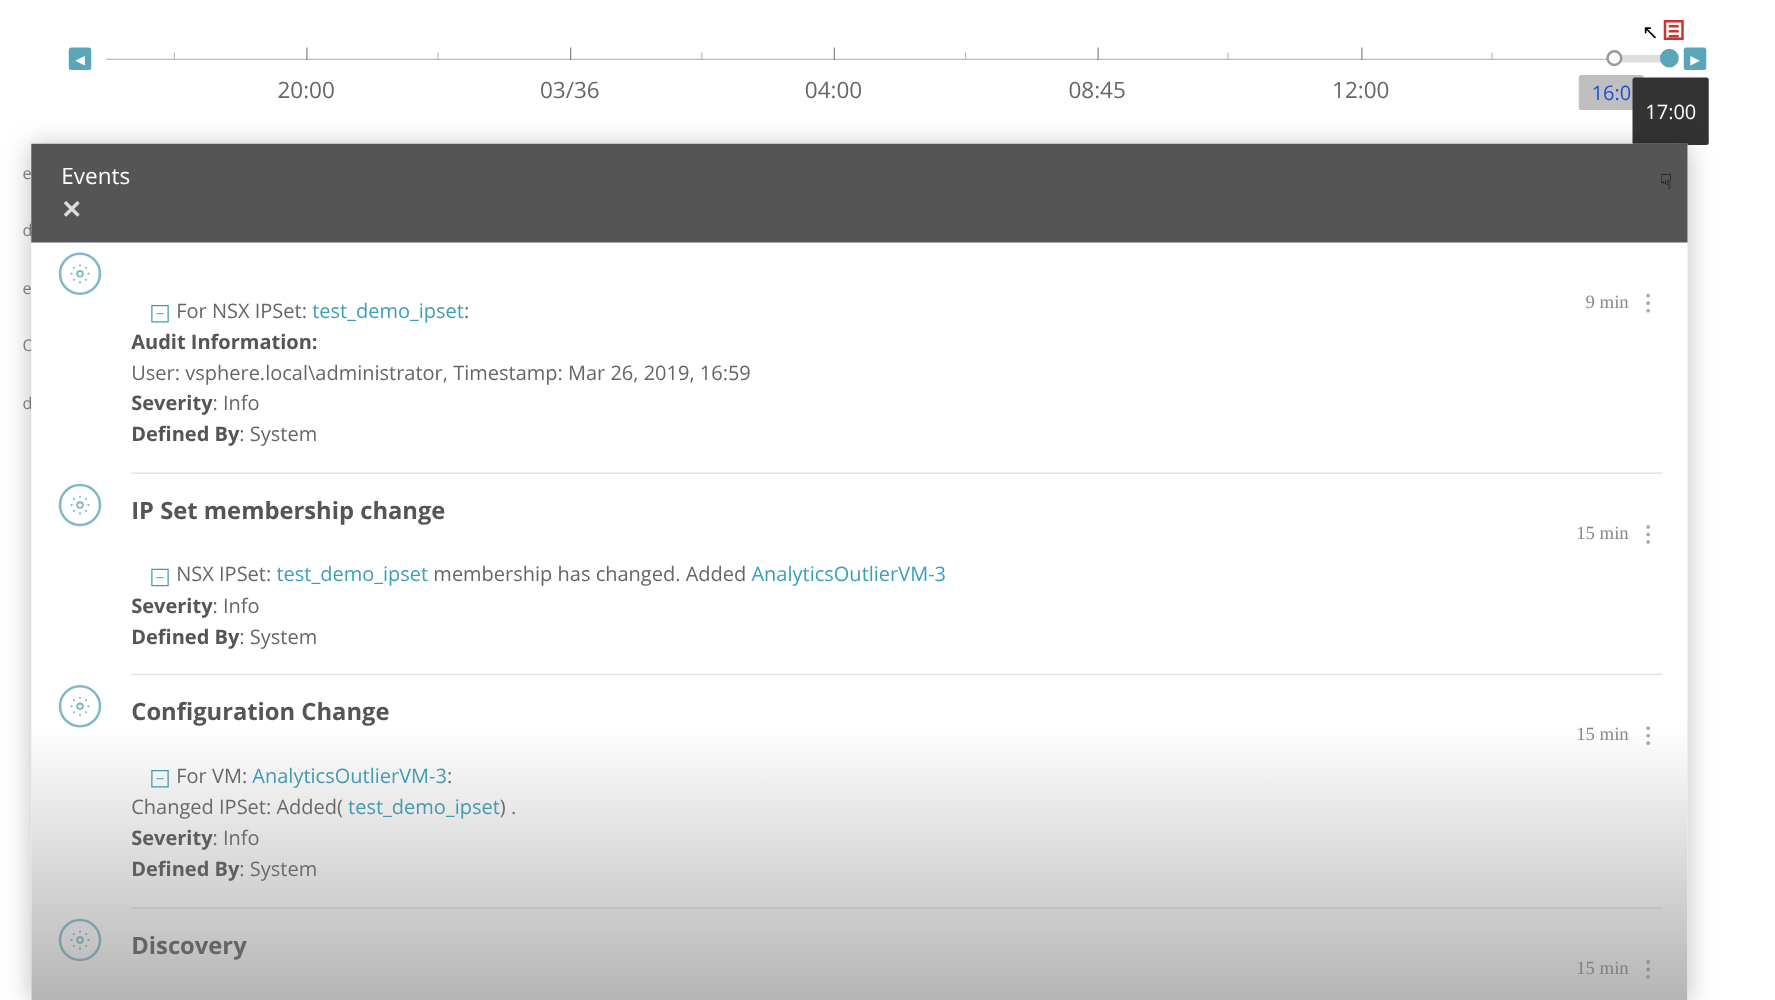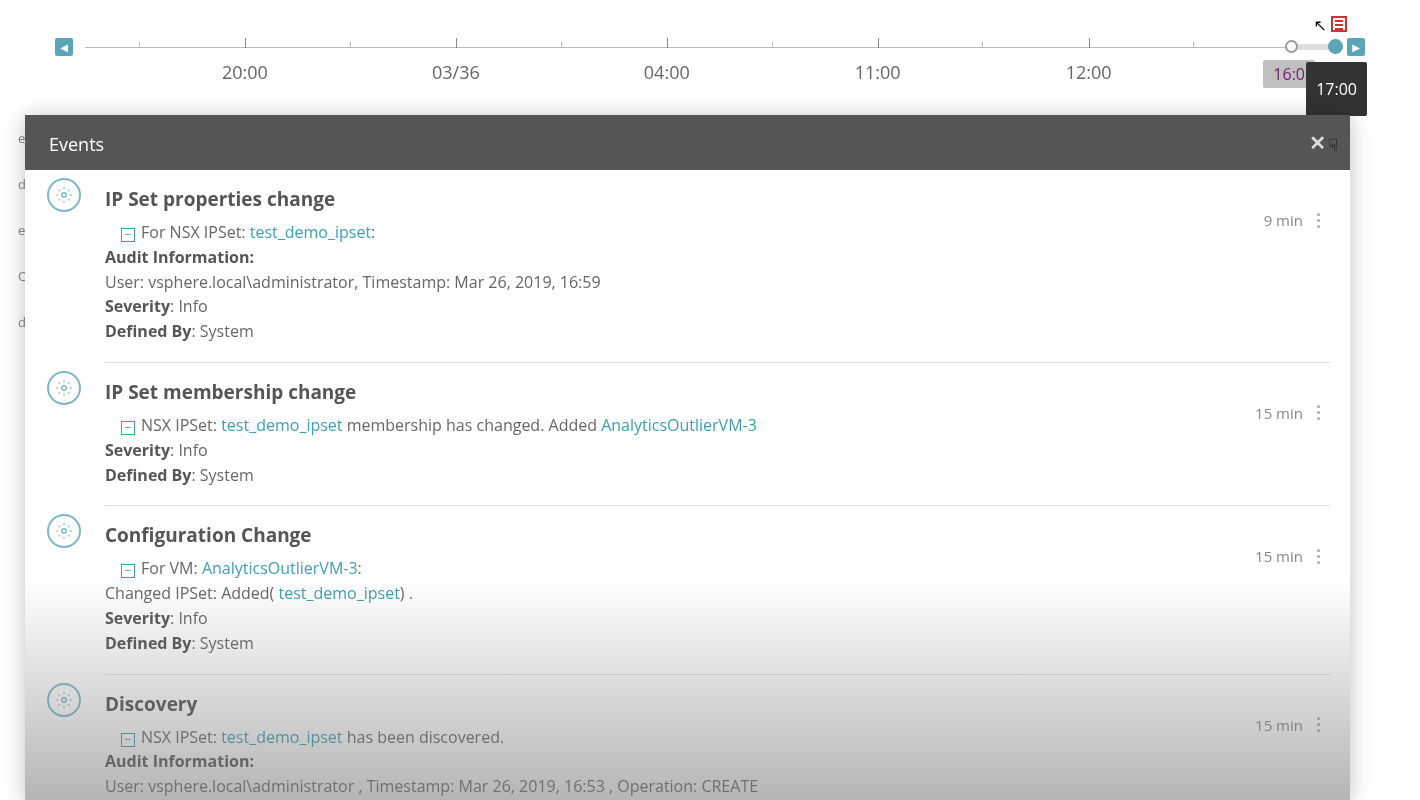--- a/index.html
+++ b/index.html
@@ -58,21 +58,21 @@
     font-size: 18px;
     color: #666;
     transform: translateX(-50%);
     white-space: nowrap;
   }
   .tl-badge-grey {
     position: absolute;
     top: 30px;
     right: 50px;
     background: #bfbfbf;
-    color: #701a75;
+    color: #1d4ed8;
     font-size: 16px;
     padding: 3px 10px;
     border-radius: 2px;
   }
   .tl-badge-dark {
     position: absolute;
     top: 32px;
     right: -2px;
     background: #333;
     color: #fff;
@@ -130,23 +130,24 @@
     background: #fff;
     box-shadow: 0 2px 20px rgba(0,0,0,0.25);
     display: flex;
     flex-direction: column;
   }
   .panel-header {
     background: #555;
     color: #fff;
     padding: 14px 24px;
     display: flex;
-    align-items: flex-end;
+    align-items: flex-start;
     justify-content: space-between;
     font-size: 18px;
+    flex-direction: column;
   }
   .panel-close {
     font-size: 20px;
     cursor: pointer;
     color:#ddd;
     font-weight: bold;
   }
   .close-cursor{
     position:absolute;
     top: 18px;
@@ -189,20 +190,21 @@
   }
   .event-line {
     font-size: 16px;
     color: #666;
     line-height: 1.55;
   }
   .event-line a { color:#3b9fb5; text-decoration:none; }
   .event-line.first {
     position: relative;
     padding-left: 16px;
+    margin-top: 26px;
   }
   .toggle-box {
     display:inline-flex;
     width:14px; height:14px;
     border:1px solid #3b9fb5;
     align-items:center; justify-content:center;
     color:#3b9fb5;
     font-size:12px; line-height:1;
     margin-right:6px;
     vertical-align: -1px;
@@ -211,20 +213,21 @@
   .bold { font-weight:700; color:#555;}
   .event-meta {
     position: absolute;
     right: 10px;
     top: 40px;
     display: flex;
     align-items: center;
     gap: 14px;
     color: #888;
     font-size: 15px;
+    font-family: Liberation Serif, serif;
   }
   .dots {
     display:flex; flex-direction:column; gap:3px;
     cursor:pointer;
   }
   .dots span { width:3px; height:3px; background:#aaa; border-radius:50%; }
   .fade {
     position:absolute;
     left:0; right:0; bottom:0;
     height:220px;
@@ -256,21 +259,21 @@
   <div class="tl-tick minor" style="left:6.4%"></div>
   <div class="tl-tick minor" style="left:22.5%"></div>
   <div class="tl-tick minor" style="left:38.6%"></div>
   <div class="tl-tick minor" style="left:54.7%"></div>
   <div class="tl-tick minor" style="left:70.8%"></div>
   <div class="tl-tick minor" style="left:86.9%"></div>
 
   <div class="tl-label" style="left:14.5%">20:00</div>
   <div class="tl-label" style="left:30.6%">03/36</div>
   <div class="tl-label" style="left:46.7%">04:00</div>
-  <div class="tl-label" style="left:62.8%">11:00</div>
+  <div class="tl-label" style="left:62.8%">08:45</div>
   <div class="tl-label" style="left:78.9%">12:00</div>
 
   <div class="tl-handle-range"></div>
   <div class="tl-handle-dot start"></div>
   <div class="tl-handle-dot end"></div>
 
   <div class="tl-badge-grey">16:0</div>
   <div class="tl-badge-dark">17:00</div>
 
   <div class="tl-redbox">
@@ -291,21 +294,20 @@
   <div class="events-list">
 
     <div class="event-item">
       <div class="event-icon">
         <svg viewBox="0 0 24 24" fill="none" stroke="currentColor" stroke-width="2">
             <circle cx="12" cy="12" r="3"></circle>
             <path d="M12 2v2M12 20v2M4.9 4.9l1.4 1.4M17.7 17.7l1.4 1.4M2 12h2M20 12h2M4.9 19.1l1.4-1.4M17.7 6.3l1.4-1.4"></path>
           </svg>
       </div>
       <div class="event-body">
-        <div class="event-title">IP Set properties change</div>
         <div class="event-line first">
           <span class="toggle-box">−</span><span>For NSX IPSet: </span><a href="#">test_demo_ipset</a><span>:</span>
         </div>
         <div class="event-line"><span class="bold">Audit Information:</span></div>
         <div class="event-line">User: vsphere.local\administrator, Timestamp: Mar 26, 2019, 16:59</div>
         <div class="event-line"><span class="bold">Severity</span><span>: Info</span></div>
         <div class="event-line"><span class="bold">Defined By</span><span>: System</span></div>
       </div>
       <div class="event-meta">
         <span>9 min</span>

